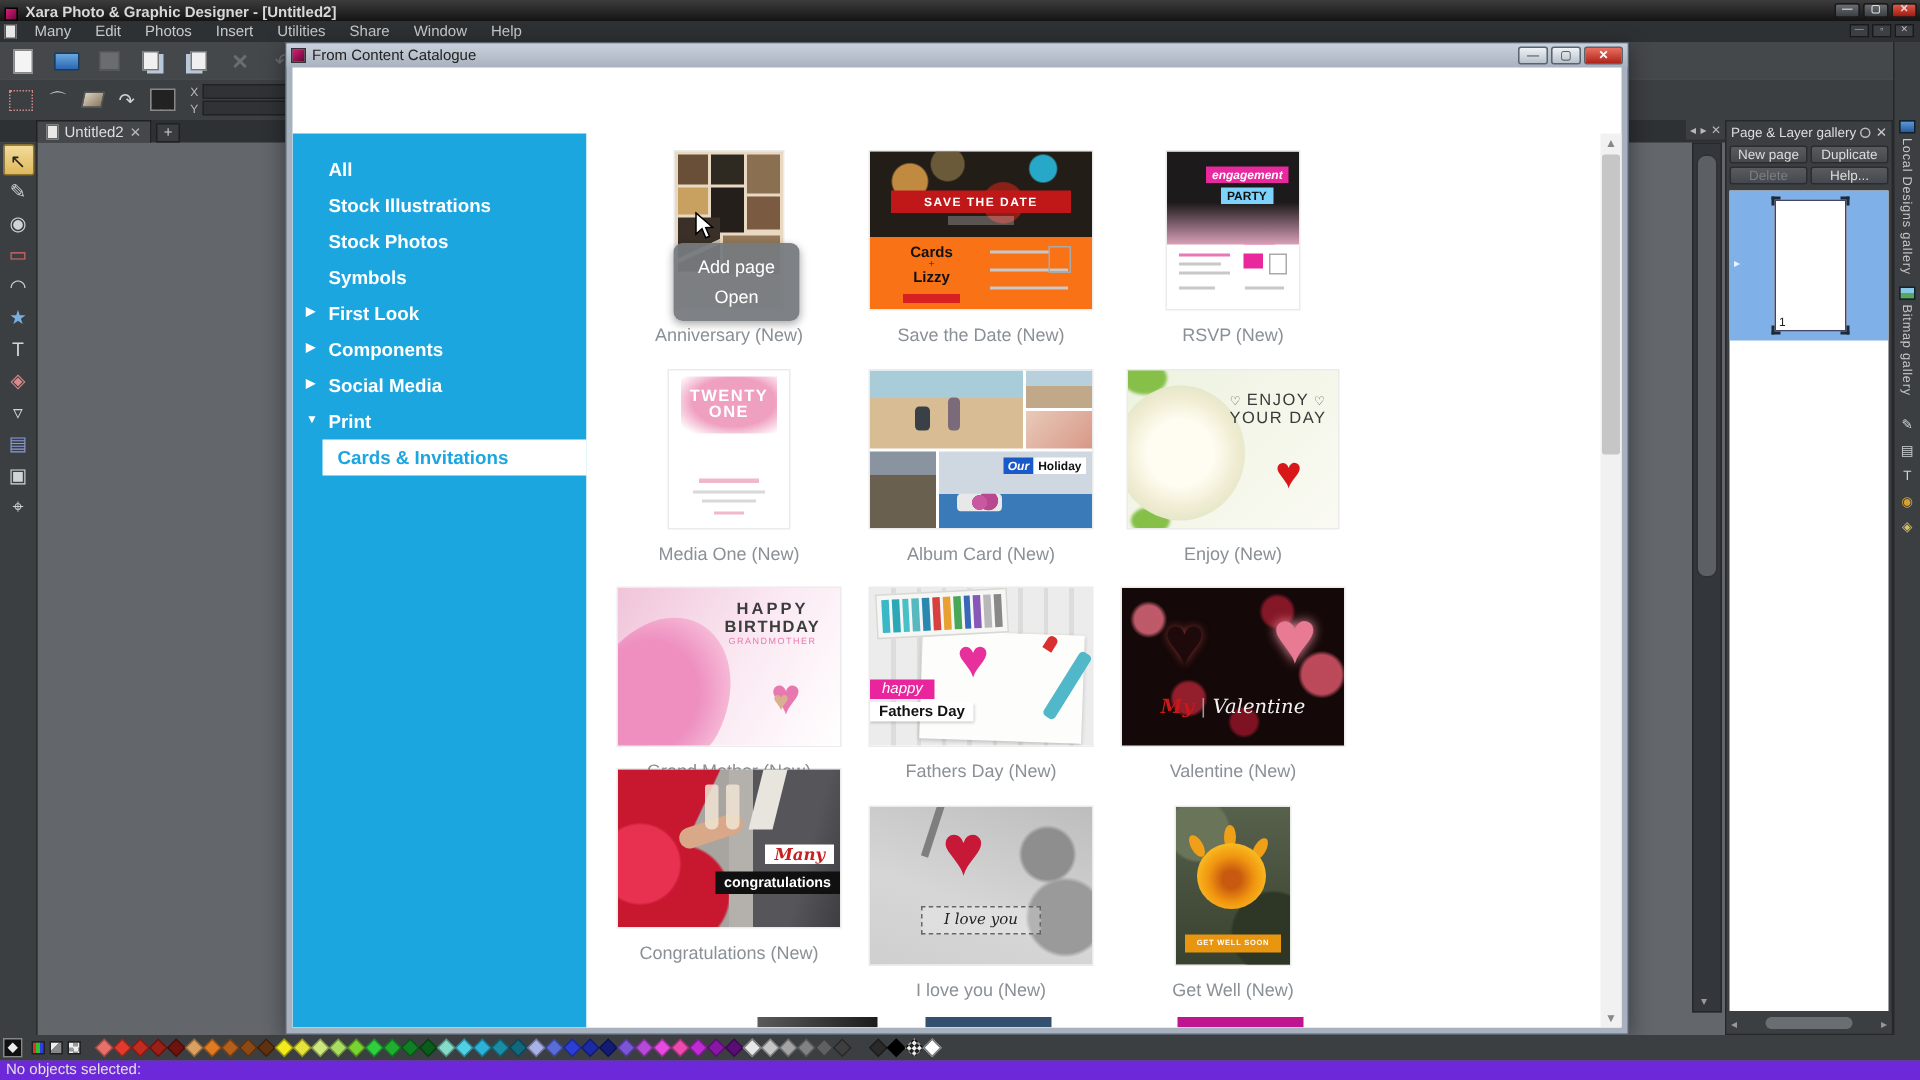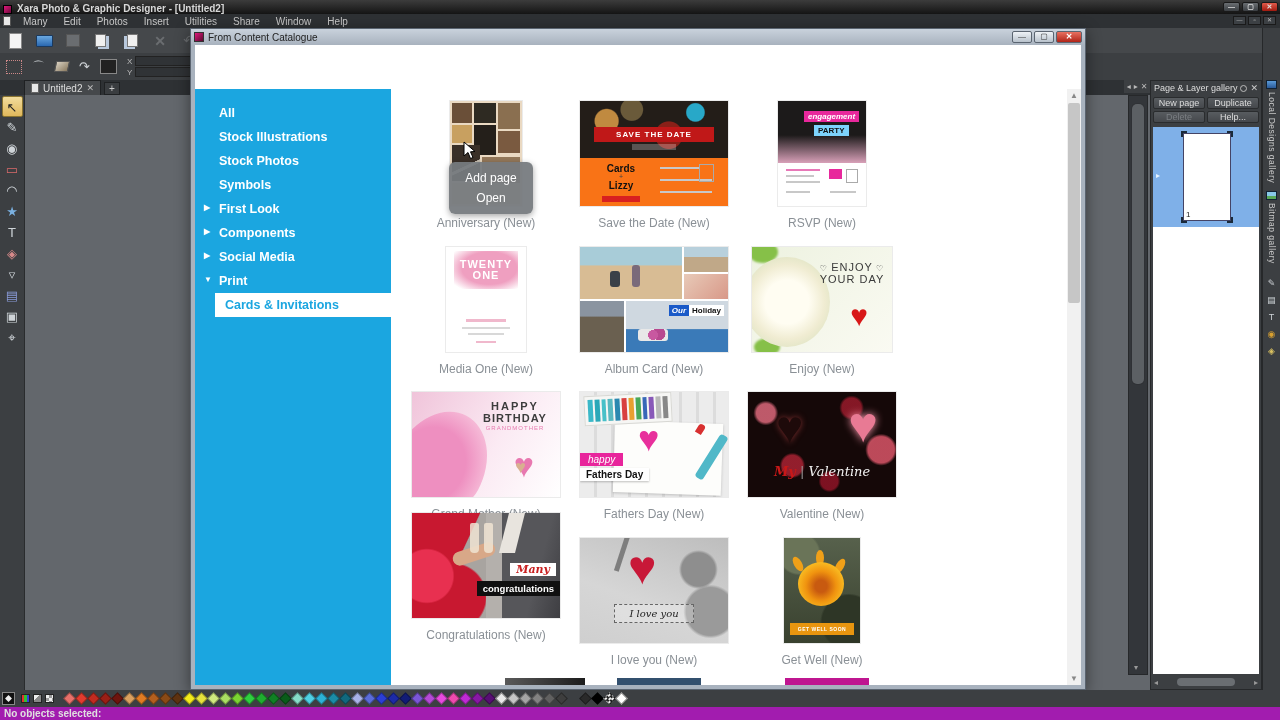--- a/index.html
+++ b/index.html
@@ -55,21 +55,21 @@
   .pal-editor { width:13px; height:13px; margin:0 6px 0 2px; background:#111; border:1px solid #888; position:relative; }
   .pal-editor:after { content:""; position:absolute; inset:2px; background:#eee; transform:rotate(45deg) scale(.7); }
   .pal-mini { width:9px; height:9px; margin-right:3px; }
   .pal-mini.rgb { background:linear-gradient(90deg,#e03030 33%,#30c030 33% 66%,#3040e0 66%); border:1px solid #222; }
   .pal-mini.pen { background:linear-gradient(135deg,#eee 40%,#888 40%); border:1px solid #222; }
   .pal-mini.none { background:repeating-conic-gradient(#999 0 25%,#eee 0 50%) 0 0/6px 6px; border:1px solid #222; }
   .swatches { display:flex; align-items:center; margin-left:6px; }
   .swatch { width:9px; height:9px; transform:rotate(45deg); margin:0 1.5px; border:1px solid rgba(0,0,0,.35); }
   .swatch.checker { background:repeating-conic-gradient(#222 0 25%,#eee 0 50%) 0 0/5px 5px; }
   .swatch.gap { margin-left:14px; }
-  .statusbar { left:0; top:707px; width:1280px; height:13px; background:#a21caf; color:#e0e0e0; font-size:10px; font-weight:bold; padding:1px 0 0 4px; }
+  .statusbar { left:0; top:707px; width:1280px; height:13px; background:#6d28d9; color:#e0e0e0; font-size:10px; font-weight:normal; padding:1px 0 0 4px; }
 
   
   .canvas-vscroll { left:1128px; top:95px; width:20px; height:580px; background:#33363a; border:1px solid #26282a; }
   .canvas-vscroll .thumb { position:absolute; left:3px; top:8px; width:12px; height:280px; background:#5c6064; border-radius:5px; }
   .canvas-vscroll .dn { position:absolute; bottom:2px; left:5px; color:#999; font-size:8px; }
   .gal-nav { left:1124px; top:80px; width:26px; height:13px; background:#3c3f42; color:#b8b8b8; font-size:8px; display:flex; gap:3px; align-items:center; justify-content:center; }
 
   .pl-panel { left:1150px; top:80px; width:112px; height:610px; background:#3c3f42; border:1px solid #26282a; }
   .pl-head { height:14px; display:flex; align-items:center; color:#ddd; font-size:9px; padding:0 3px; }
   .pl-head .t { flex:1; }

